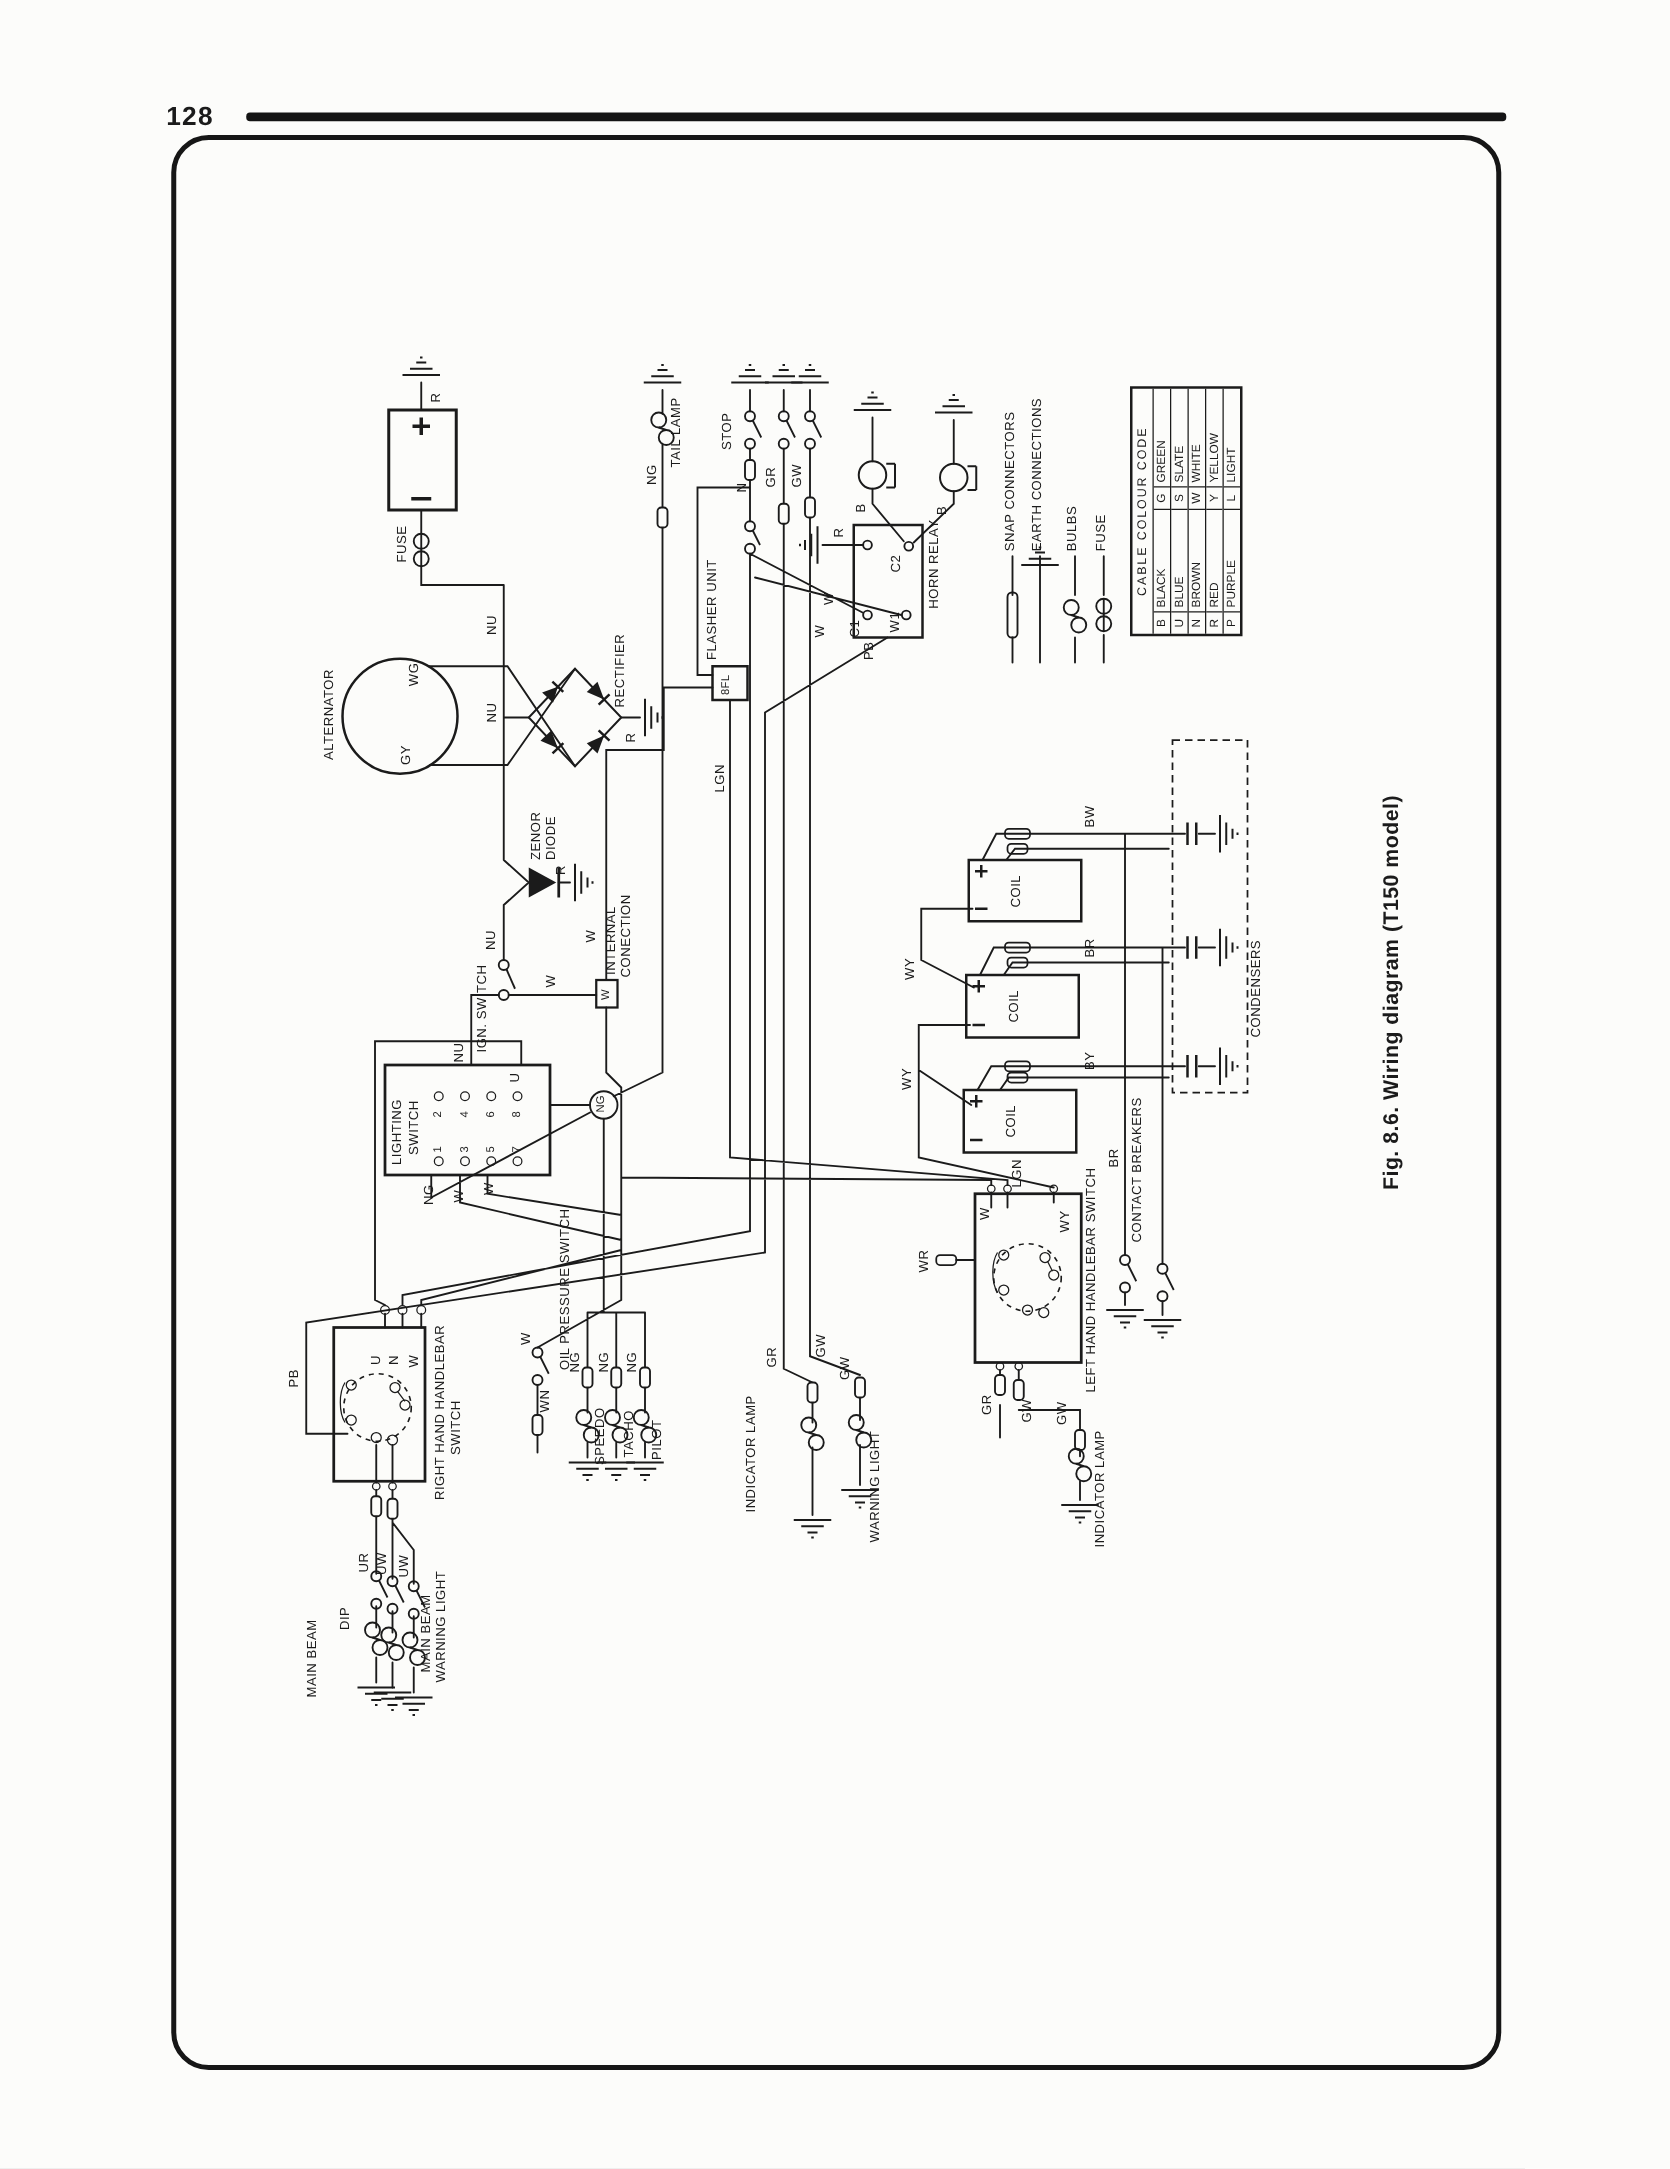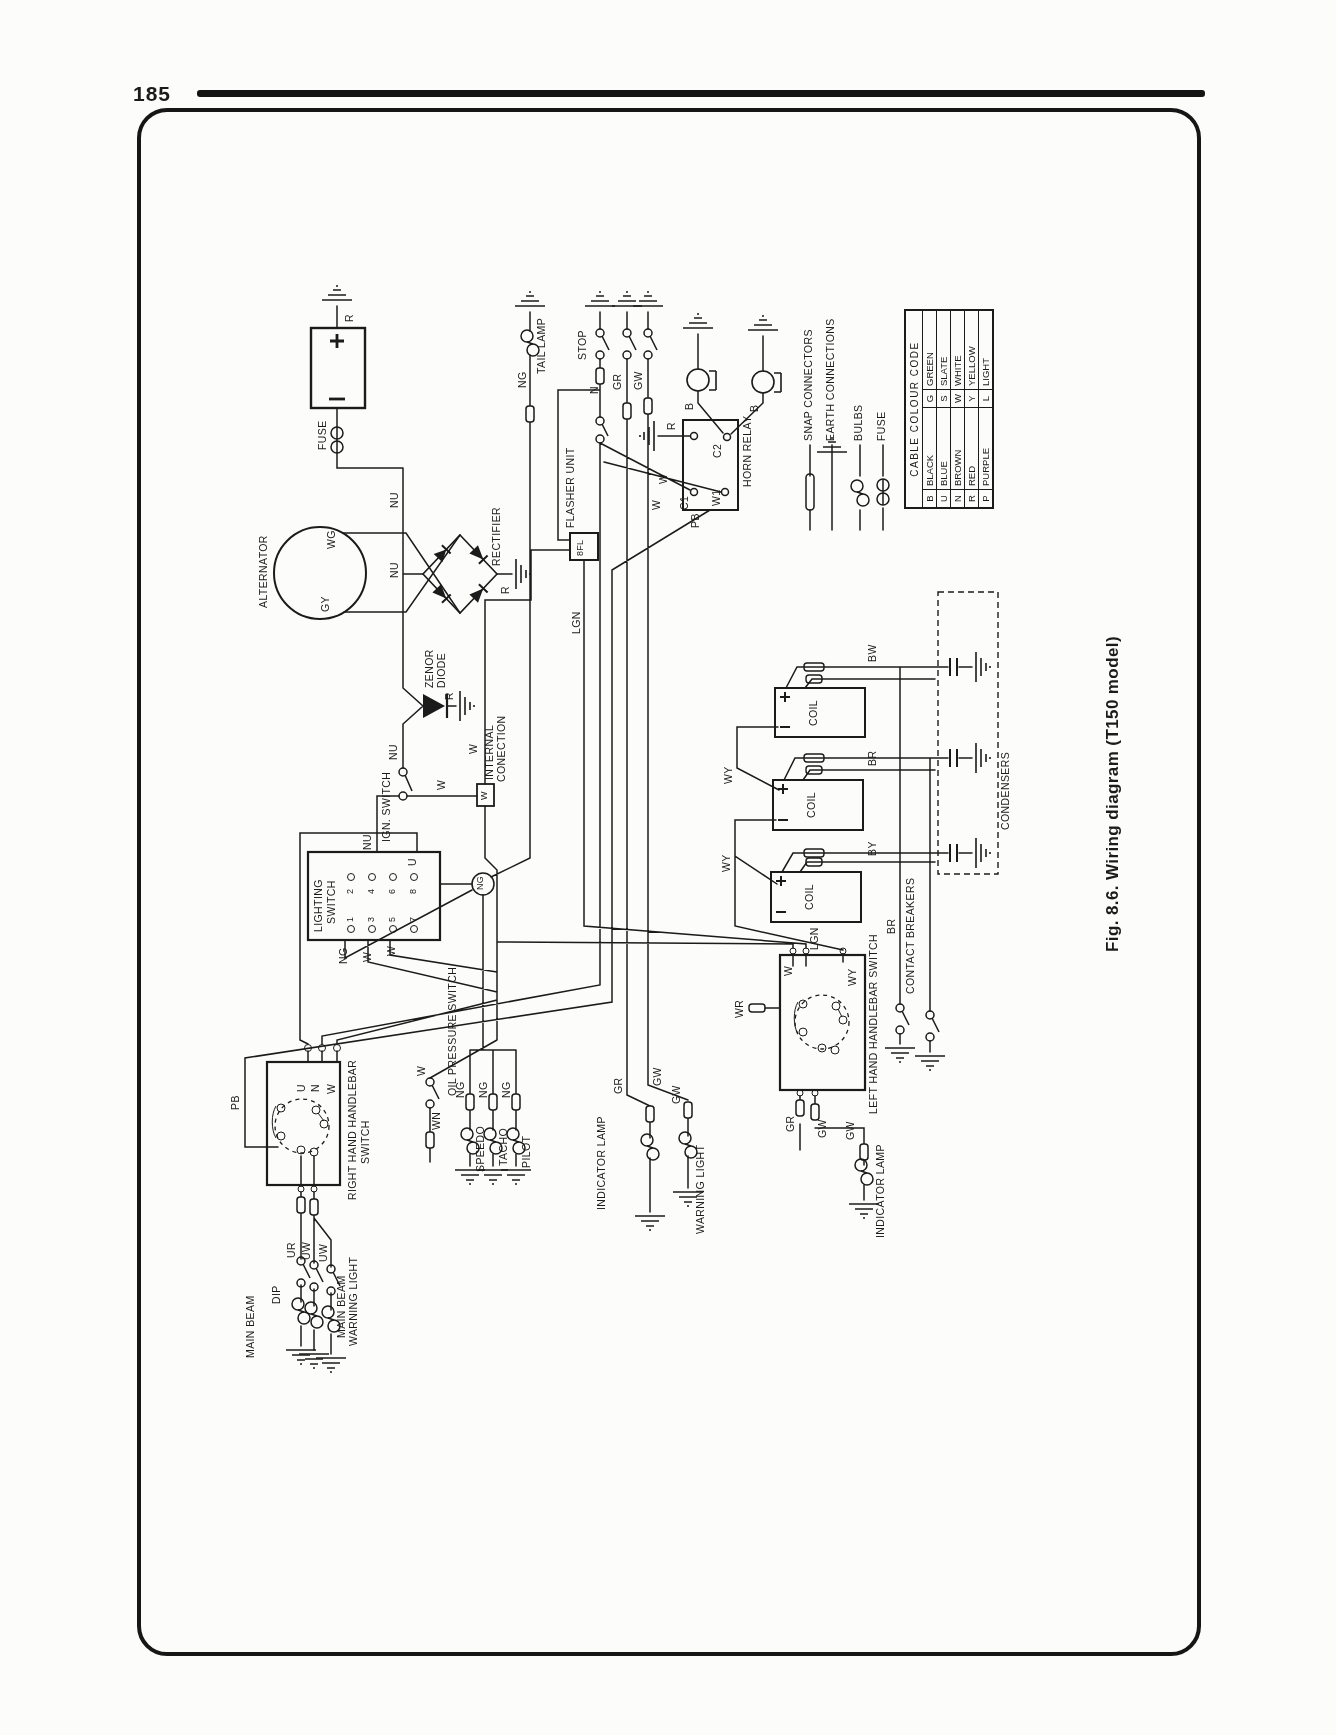--- a/index.html
+++ b/index.html
@@ -19,21 +19,21 @@
   .cc .cell{display:flex;align-items:center;padding-left:3px;}
   .cc .c1{width:17px;border-right:1px solid #1b1b1b;justify-content:center;padding-left:0;}
   .cc .c2{width:78px;border-right:1px solid #1b1b1b;}
   .cc .c3{width:17px;border-right:1px solid #1b1b1b;justify-content:center;padding-left:0;}
   .cc .c4{flex:1;}
 </style>
 </head>
 <body>
 
 <div id="page">
-  <div id="pagenum">185</div>
+  <div id="pagenum">128</div>
   <div id="toprule"></div>
   <div id="frame"></div>
 
   <svg class="wires" width="1336" height="1735" viewBox="0 0 1336 1735">
     <defs>
       <g id="earth" stroke="#1b1b1b" stroke-width="1.6" fill="none">
         <path d="M-15,0 H15 M-9,-5 H9 M-4,-10 H4 M-1,-14 H1"></path>
       </g>
       <g id="sw" stroke="#1b1b1b" stroke-width="1.5" fill="none">
         <circle cx="0" cy="-11" r="4"></circle>

